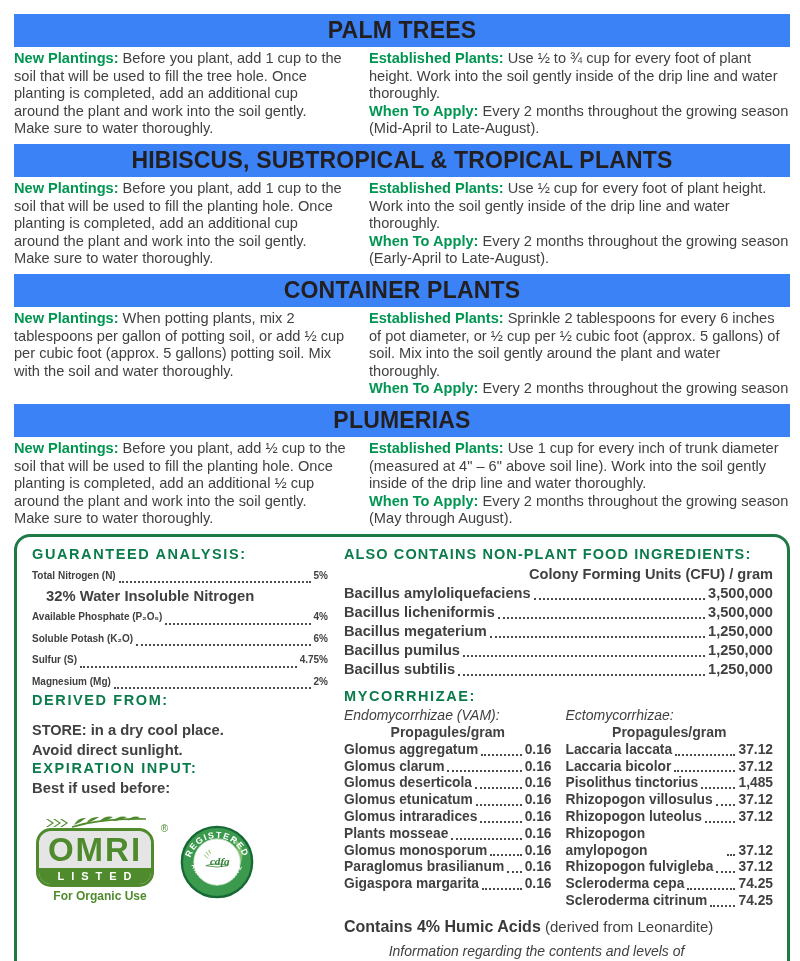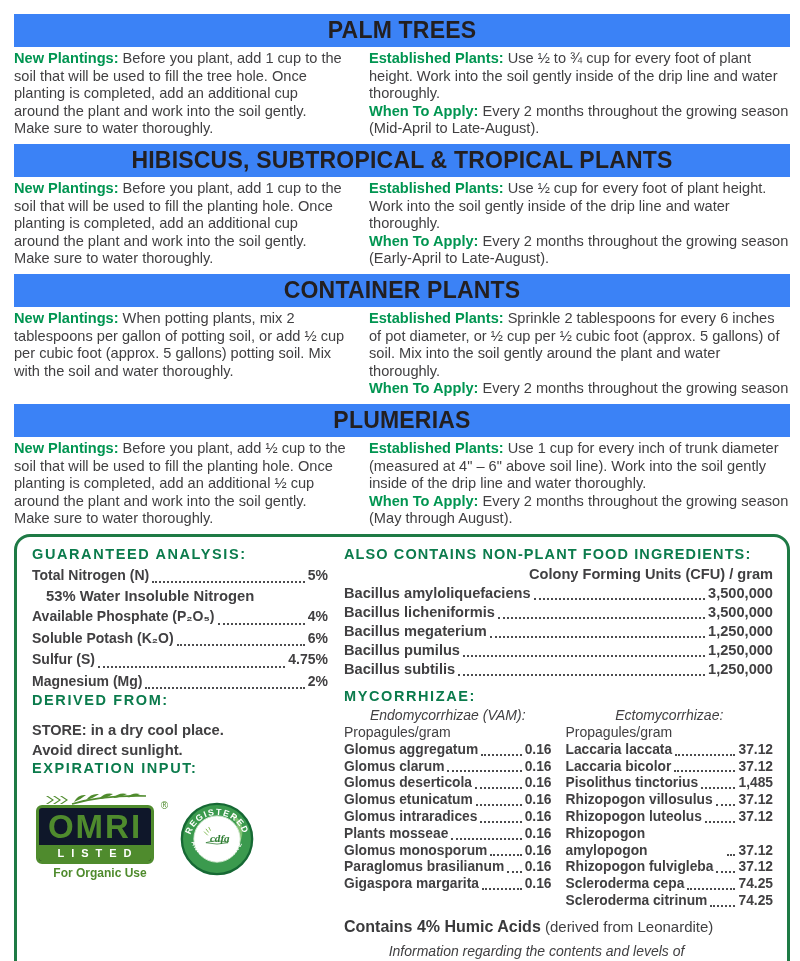--- a/index.html
+++ b/index.html
@@ -33,45 +33,45 @@
     margin-top:5px; border:3.5px solid #1e7a45; border-radius:16px;
     padding:9px 14px 6px 15px; height:567px;
     display:grid; grid-template-columns:296px 1fr; column-gap:16px; overflow:hidden;
   }
   h3.green-head {
     color:#0b7b4c; font-size:14.5px; font-weight:bold; letter-spacing:1.6px; margin:0 0 3px 0;
     white-space:nowrap;
   }
   .row { display:flex; align-items:flex-end; }
   .dots { flex:1; border-bottom:2px dotted #4c4c4e; margin:0 3px 3px 3px; min-width:8px; }
-  .ga-row { font-size:14px; font-weight:bold; line-height:21.5px;text-align:right; }
+  .ga-row { font-size:10px; font-weight:bold; line-height:21.5px;text-align:right; }
   .sub-note { font-size:14.8px; font-weight:bold; line-height:20px; padding-left:14px; }
   .derived, .storep, .expp { font-size:14.8px; font-weight:bold; line-height:19.5px; }
   .mt { margin-top:13px; }
   .np-row { font-size:14.6px; font-weight:bold; line-height:19px; }
   .cfu-header { text-align:right; font-size:14.6px; font-weight:bold; line-height:18px; margin-bottom:1px; }
 
   .myco-grid { display:grid; grid-template-columns:1fr 1fr; column-gap:14px; margin-top:1px; }
-  .myco-col em.sp-head { font-size:14px; font-style:italic; font-weight:normal; display:block; line-height:17px;text-align:center; }
-  .units { text-align:left; font-size:14px; font-weight:normal; line-height:17px; margin-bottom:1px; }
+  .myco-col em.sp-head { font-size:14px; font-style:italic; font-weight:normal; display:block; line-height:17px; }
+  .units { text-align:center; font-size:14px; font-weight:bold; line-height:17px; margin-bottom:1px; }
   .myco-row { font-size:13.8px; font-weight:bold; line-height:16.8px; }
 
   .humic { margin-top:7px; font-size:15px; line-height:20px; }
   .humic b { font-size:16px; color:#3a3a3c; }
 
   .footer-row { display:flex; align-items:flex-end; margin-top:6px; }
   .metals { flex:1; text-align:center; font-style:italic; font-size:14px; line-height:16.5px; padding-left:30px; }
   .form-code { font-size:19px; font-weight:bold; color:#3a3a3c; margin-left:14px; margin-right:6px; }
 
   
   .logos { display:flex; align-items:flex-start; gap:16px; margin-top:16px; padding-left:4px; }
   .omri { position:relative; width:128px; }
   .omri-laurel { display:block; margin-left:8px; margin-bottom:-2px; }
   .omri-reg { position:absolute; right:-4px; top:8px; color:#4f8b2d; font-size:10px; }
-  .omri-box { border:3px solid #4f8b2d; border-radius:6px; overflow:hidden; background:#0f172a; width:118px; }
+  .omri-box { border:3px solid #4f8b2d; border-radius:15px; overflow:hidden; background:#e5e5e5; width:118px; }
   .omri-word {
     color:#4f8b2d; font-weight:bold; font-size:33px; letter-spacing:2px; text-align:center;
     line-height:36px; padding-top:1px;
   }
   .omri-listed {
     background:#4f8b2d; color:#fff; font-weight:bold; font-size:11px; letter-spacing:7px;
     text-align:center; line-height:16px; padding-left:6px;
   }
   .omri-sub { color:#4f8b2d; font-weight:bold; font-size:12px; text-align:center; margin-top:2px; }
   .cdfa-wrap { margin-top:10px; }
@@ -150,21 +150,21 @@
       <h3 class="green-head">GUARANTEED ANALYSIS:</h3>
 
       <div>
 
           <p class="row ga-row">
             <span>Total Nitrogen (N)</span>
             <span class="dots"></span>
             <span>5%</span>
           </p>
         </div>
-      <p class="sub-note">53% Water Insoluble Nitrogen</p>
+      <p class="sub-note">32% Water Insoluble Nitrogen</p>
       <div>
 
           <p class="row ga-row">
             <span>Available Phosphate (P₂O₅)</span>
             <span class="dots"></span>
             <span>4%</span>
           </p>
 
           <p class="row ga-row">
             <span>Soluble Potash (K₂O)</span>
@@ -183,20 +183,21 @@
             <span class="dots"></span>
             <span>2%</span>
           </p>
         </div>
 
       <h3 class="green-head mt">DERIVED FROM:</h3>
 
       <p class="storep mt"><span class="green-head" style="font-size:14.5px;">STORE:</span> <span>in a dry cool place.</span><br><span>Avoid direct sunlight.</span></p>
 
       <h3 class="green-head mt">EXPIRATION INPUT:</h3>
+      <p class="expp">Best if used before:</p>
 
       <div class="logos">
         <div class="omri">
           <svg class="omri-laurel" width="104" height="15" viewBox="0 0 104 15">
             <g fill="#4f8b2d">
               <path d="M2 12 L8 8 L2 4 L4 4 L10 8 L4 12 Z"></path>
               <path d="M9 12 L15 8 L9 4 L11 4 L17 8 L11 12 Z"></path>
               <path d="M16 12 L22 8 L16 4 L18 4 L24 8 L18 12 Z"></path>
               <path d="M30 10 q4 -8 12 -7 q-6 5 -12 7z"></path>
               <path d="M42 8 q5 -7 13 -6 q-7 5 -13 6z"></path>

